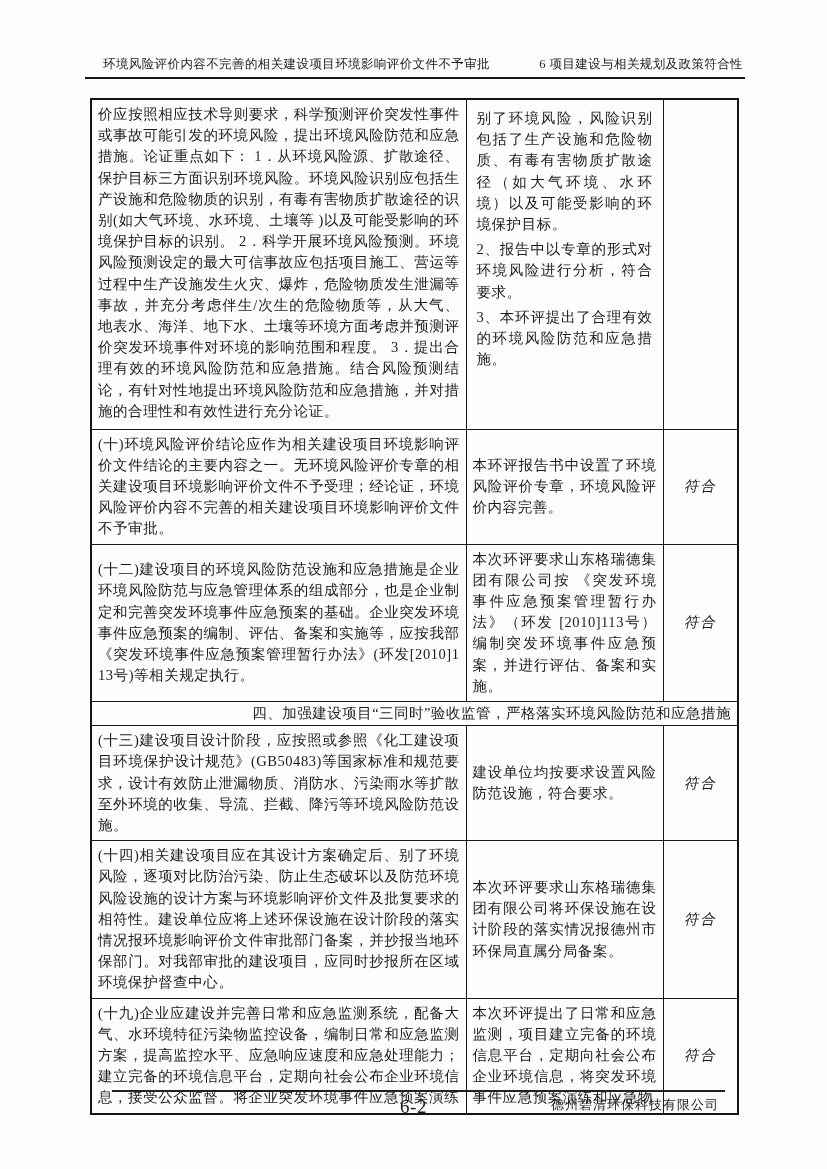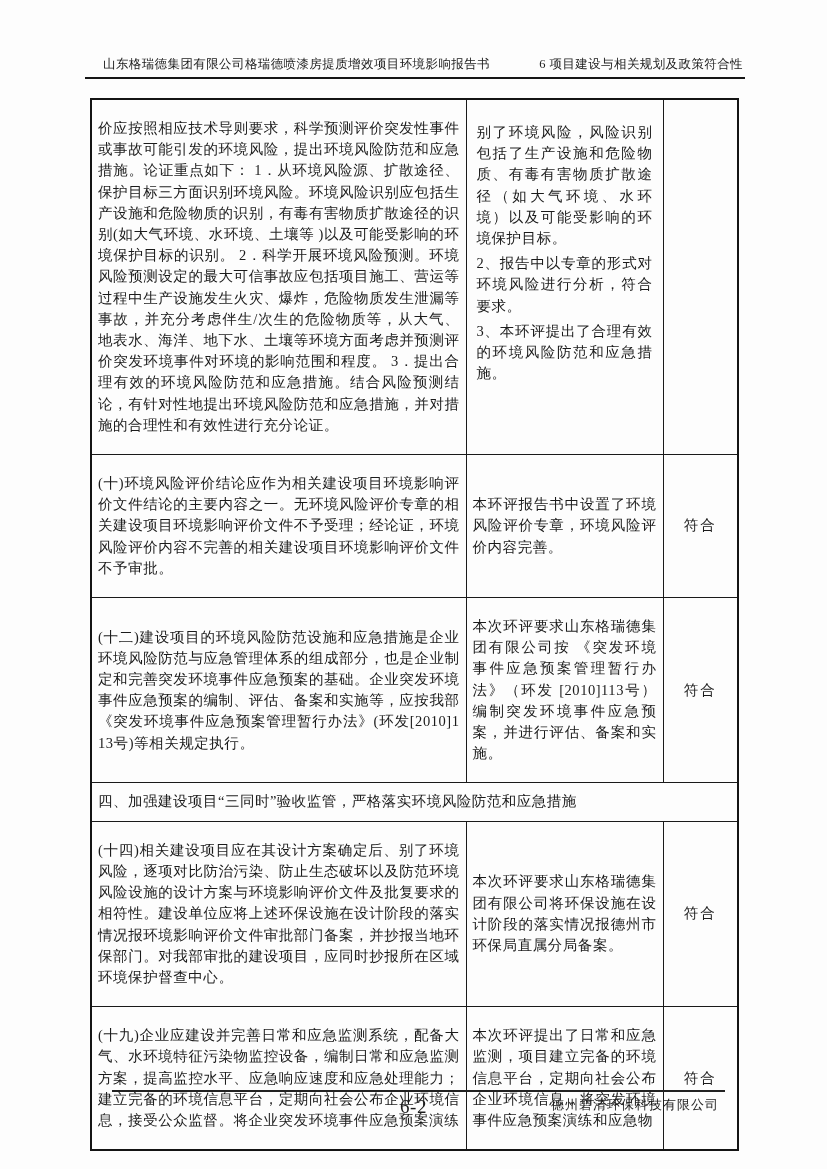--- a/index.html
+++ b/index.html
@@ -22,31 +22,31 @@
     background:#161616;
   }
   
   .doc-table{
     position:absolute;top:98px;left:90px;width:647px;
     border-collapse:collapse;table-layout:fixed;
     border:2px solid #141414;
   }
   .doc-table td{
     border:1px solid #1a1a1a;
-    padding:18px 6px;
+    padding:4px 6px;
     font-size:14.5px;line-height:21.2px;letter-spacing:0.55px;
     text-align:justify;vertical-align:middle;
     word-break:break-all;
   }
   .doc-table tr.row-top td{vertical-align:top;}
   .doc-table td.concl{
-    text-align:center;letter-spacing:2px;padding:8px;word-break:keep-all;
+    text-align:center;letter-spacing:2px;padding:8px;word-break:keep-all;font-style:italic;
   }
   .doc-table td.section-cell{
-    padding:8px 6px;text-align:left;letter-spacing:0.5px;
+    padding:1px 6px;text-align:right;letter-spacing:0.5px;
   }
   .eval p{margin:4px;}
   
   .footer-rule{
     position:absolute;top:1090px;left:112px;width:613px;height:2px;
     background:#222222;
   }
   .footer-page{
     position:absolute;top:1096px;left:0;width:827px;
     text-align:center;font-size:19px;letter-spacing:0.5px;
@@ -55,21 +55,21 @@
     position:absolute;top:1096px;right:108px;
     font-size:13px;letter-spacing:1px;white-space:nowrap;
   }
 </style>
 </head>
 <body>
 
 <div class="page">
 
   <div class="header">
-    <span>山东格瑞德集团有限公司格瑞德喷漆房提质增效项目环境影响报告书</span>
+    <span>环境风险评价内容不完善的相关建设项目环境影响评价文件不予审批</span>
     <span>6 项目建设与相关规划及政策符合性</span>
   </div>
   <div class="header-rule"></div>
 
   <table class="doc-table">
     <colgroup>
       <col style="width:375px">
         <col style="width:197px">
         <col style="width:75px">
     </colgroup>
@@ -93,20 +93,25 @@
       <tr style="height:143px">
         <td class="req">(十二)建设项目的环境风险防范设施和应急措施是企业环境风险防范与应急管理体系的组成部分，也是企业制定和完善突发环境事件应急预案的基础。企业突发环境事件应急预案的编制、评估、备案和实施等，应按我部《突发环境事件应急预案管理暂行办法》(环发[2010]113号)等相关规定执行。</td>
         <td class="eval">本次环评要求山东格瑞德集团有限公司按 《突发环境事件应急预案管理暂行办法》（环发 [2010]113号）编制突发环境事件应急预案，并进行评估、备案和实施。</td>
         <td class="concl">符合</td>
       </tr>
 
       <tr style="height:24px">
         <td class="section-cell" colspan="3">四、加强建设项目“三同时”验收监管，严格落实环境风险防范和应急措施</td>
       </tr>
 
+      <tr style="height:88px">
+        <td class="req">(十三)建设项目设计阶段，应按照或参照《化工建设项目环境保护设计规范》(GB50483)等国家标准和规范要求，设计有效防止泄漏物质、消防水、污染雨水等扩散至外环境的收集、导流、拦截、降污等环境风险防范设施。</td>
+        <td class="eval">建设单位均按要求设置风险防范设施，符合要求。</td>
+        <td class="concl">符合</td>
+      </tr>
 
       <tr style="height:140px">
         <td class="req">(十四)相关建设项目应在其设计方案确定后、别了环境风险，逐项对比防治污染、防止生态破坏以及防范环境风险设施的设计方案与环境影响评价文件及批复要求的相符性。建设单位应将上述环保设施在设计阶段的落实情况报环境影响评价文件审批部门备案，并抄报当地环保部门。对我部审批的建设项目，应同时抄报所在区域环境保护督查中心。</td>
         <td class="eval">本次环评要求山东格瑞德集团有限公司将环保设施在设计阶段的落实情况报德州市环保局直属分局备案。</td>
         <td class="concl">符合</td>
       </tr>
 
 
       <tr style="height:104px">
         <td class="req">(十九)企业应建设并完善日常和应急监测系统，配备大气、水环境特征污染物监控设备，编制日常和应急监测方案，提高监控水平、应急响应速度和应急处理能力；建立完备的环境信息平台，定期向社会公布企业环境信息，接受公众监督。将企业突发环境事件应急预案演练</td>

